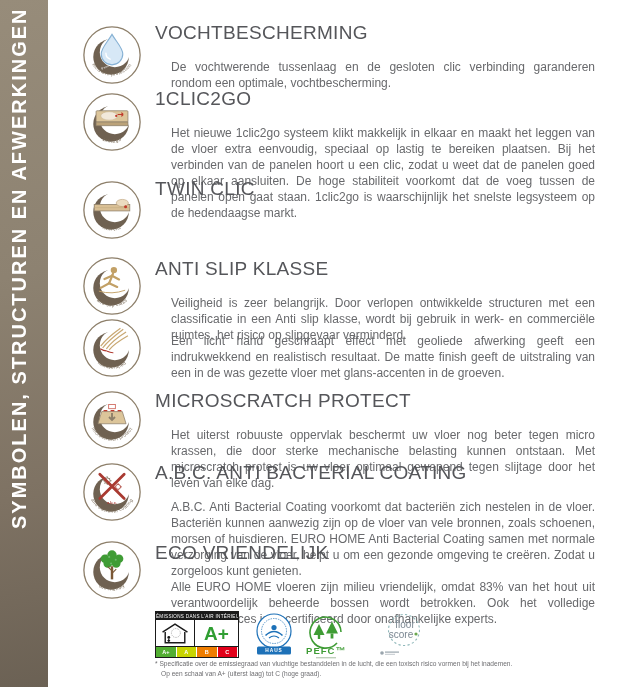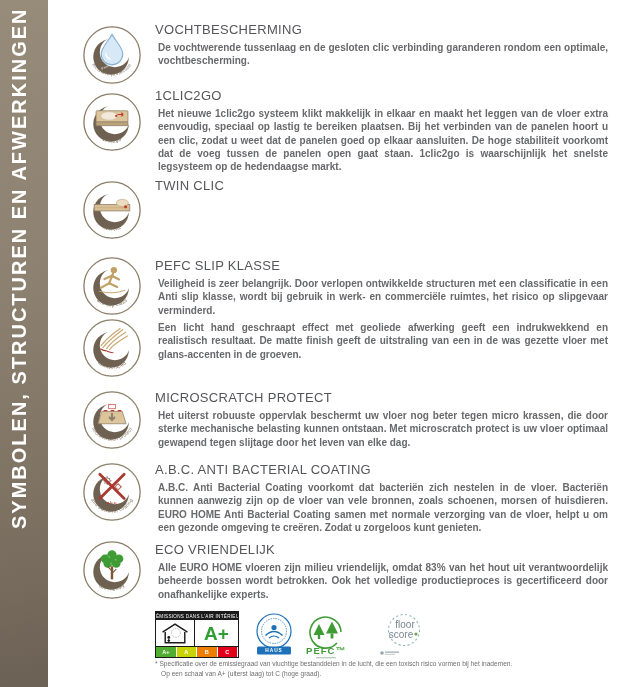--- a/index.html
+++ b/index.html
@@ -16,24 +16,24 @@
   .sidebar-title{
     position:absolute;left:8px;top:14px;height:515px;
     writing-mode:vertical-rl;transform:rotate(180deg);
     color:#ffffff;font-weight:bold;font-size:20px;letter-spacing:2px;white-space:nowrap;
   }
   
   .section{position:absolute;left:0;width:627px;}
   .badge{position:absolute;left:82px;width:60px;height:60px;}
   .sec-text{position:absolute;left:155px;width:456px;}
   .sec-text h2{
-    margin:0 0 4px 0;font-size:13px;font-weight:400;color:#55565a;letter-spacing:.3px;
+    margin:0 0 4px 0;font-size:19px;font-weight:400;color:#55565a;letter-spacing:.3px;
   }
   .sec-text p{
-    margin:3px;font-size:10px;line-height:1.33;color:#68696c;text-align:justify;font-weight:bold;
+    margin:16px;font-size:12px;line-height:1.33;color:#68696c;text-align:justify;
   }
   svg text{font-family:"Liberation Sans", sans-serif;}
   .curved{font-size:5px;fill:#7a6c59;letter-spacing:.4px;}
   
   .cert{position:absolute;}
   .emissions{
     left:155px;top:611px;width:84px;height:47px;border:1.6px solid #1a1a1a;background:#fff;
     display:flex;flex-direction:column;box-sizing:border-box;
   }
   .emissions-header{
@@ -143,21 +143,21 @@
           <path d="M29 29 L37.5 33"></path>
         </g>
         <path d="M18 37.5 Q32 41.5 46 36.5" fill="none" stroke="#c2a066" stroke-width="1"></path>
         <defs>
             <path id="arc4" d="M 8 36 A 25 25 0 0 0 56 36"></path>
           </defs>
         <text class="curved"><textPath href="#arc4" startOffset="50%" text-anchor="middle">anti-slip class</textPath></text>
       </svg>
     </div>
     <div class="sec-text">
-      <h2>PEFC SLIP KLASSE</h2>
+      <h2>ANTI SLIP KLASSE</h2>
       <p>Veiligheid is zeer belangrijk. Door verlopen ontwikkelde structuren met een classificatie in een Anti slip klasse, wordt bij gebruik in werk- en commerciële ruimtes, het risico op slipgevaar verminderd.</p>
     </div>
   </div>
 
   <div class="section" style="top:318px">
     <div class="badge" style="top:0px">
       <svg width="60" height="60" viewBox="0 0 64 64" xmlns="http://www.w3.org/2000/svg">
         <circle cx="32" cy="32" r="30" fill="#fff" stroke="#8d7f6a" stroke-width="1.4"></circle>
         <circle cx="31" cy="34" r="19" fill="#6f6151"></circle>
         <circle cx="35" cy="29" r="16" fill="#fff"></circle>

